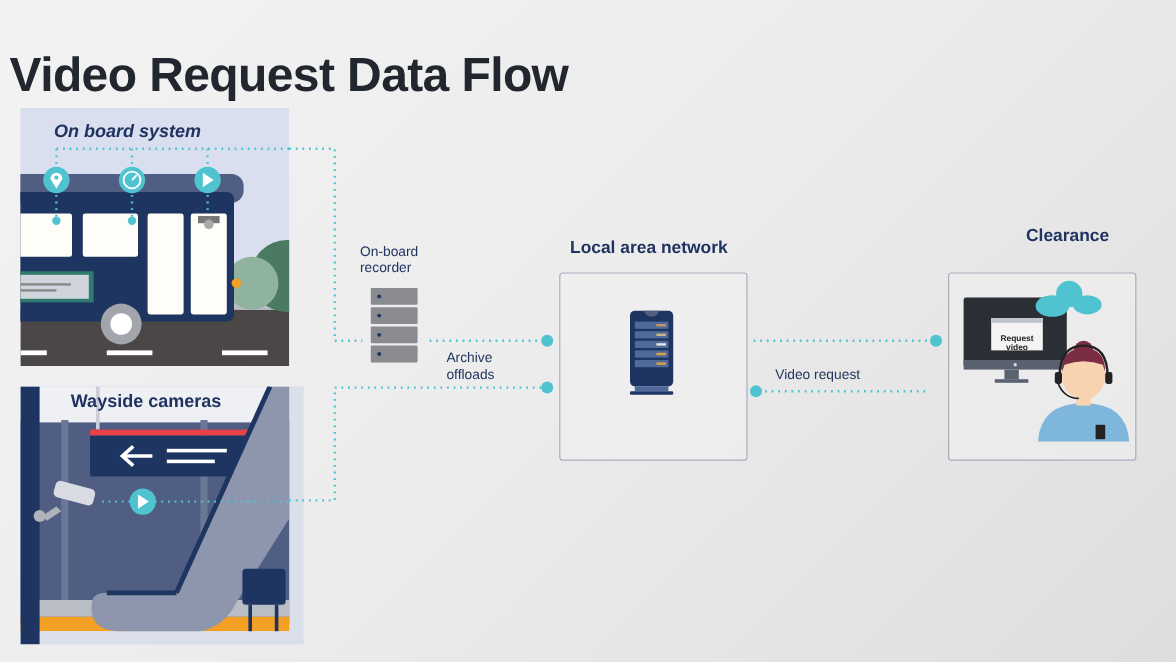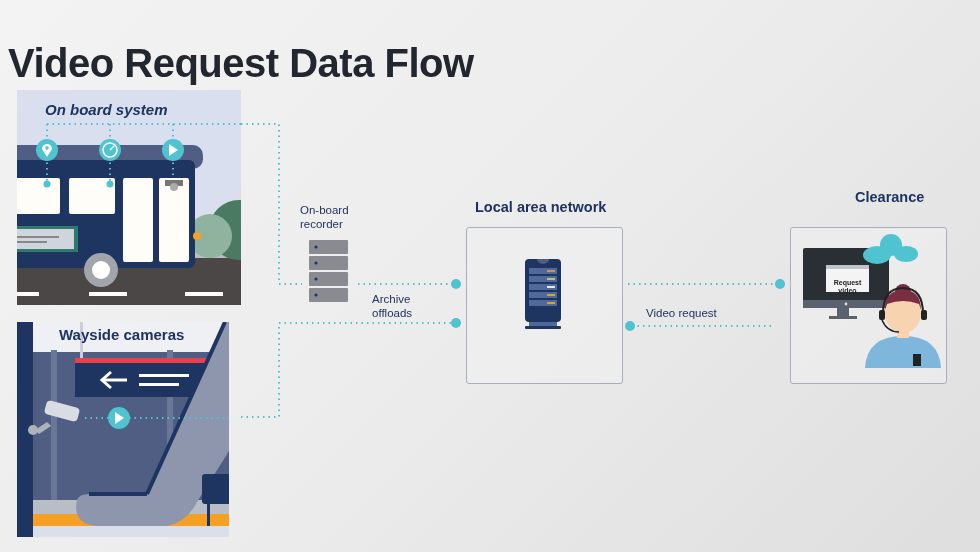--- a/index.html
+++ b/index.html
@@ -3,21 +3,21 @@
 <meta charset="utf-8">
 <style>
   html,body{margin:0;padding:0;}
   body{width:980px;height:552px;overflow:hidden;position:relative;
     background:linear-gradient(135deg,#f3f3f3 0%,#ececec 50%,#dedede 100%);
     font-family:"Liberation Sans","DejaVu Sans",sans-serif;color:#1f3360;}
   .abs{position:absolute;text-align:center;}
   #title{left:8px;top:38px;font-size:40px;font-weight:bold;color:#22262e;letter-spacing:-0.5px;line-height:50px;white-space:nowrap;}
   .panel{position:absolute;overflow:hidden;}
   #onboard{left:17px;top:90px;width:224px;height:215px;background:#d9dfee;}
-  #wayside{left:17px;top:322px;width:212px;height:215px;background:#dadfe9;}
+  #wayside{left:17px;top:322px;width:236px;height:215px;background:#dadfe9;}
   .panel-title{position:absolute;font-size:15px;font-weight:bold;color:#1f3360;white-space:nowrap;}
   .lbl{position:absolute;font-size:11.5px;color:#22345e;text-align:left;line-height:14px;white-space:nowrap;}
   .hdr{position:absolute;font-size:14.5px;font-weight:bold;color:#1f3360;white-space:nowrap;}
   .box{position:absolute;border:1.5px solid #a9aebb;border-radius:3px;background:rgba(240,240,240,0.6);}
   svg{position:absolute;left:0;top:0;overflow:visible;}
 </style>
 </head>
 <body>
 
 <div id="title" class="abs">Video Request Data Flow</div>

